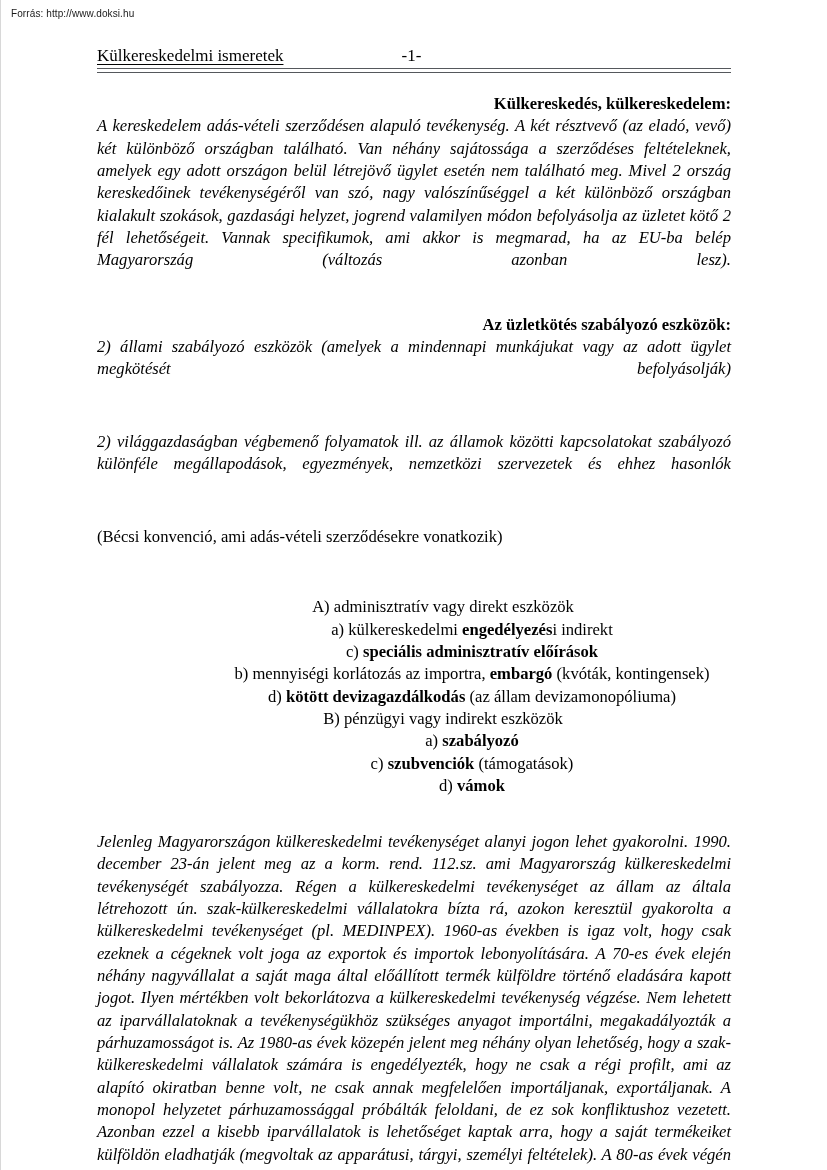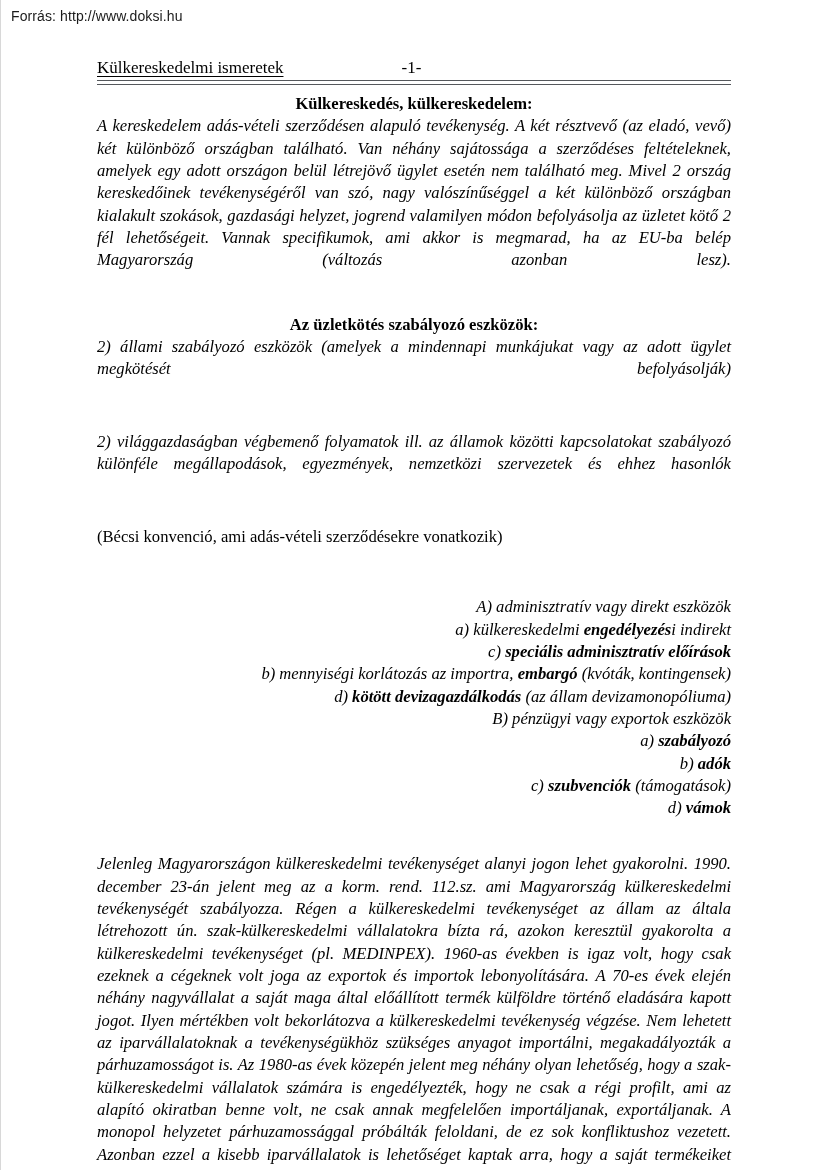--- a/index.html
+++ b/index.html
@@ -22,31 +22,31 @@
     background: #ffffff;
     border-left: 1px solid #d8d8d8;
   }
 
   
   .source-stamp {
     position: absolute;
     left: 10px;
     top: 8px;
     font-family: "Liberation Sans", "DejaVu Sans", sans-serif;
-    font-size: 14px;
+    font-size: 10px;
     color: #1a1a1a;
     letter-spacing: 0.1px;
     white-space: nowrap;
   }
 
   
   .running-head {
     position: absolute;
     left: 96px;
-    top: 58px;
+    top: 46px;
     width: 634px;
   }
   .running-head-row {
     display: flex;
     align-items: baseline;
     font-size: 17px;
     line-height: 1.15;
   }
   .rh-title {
     text-decoration: underline;
@@ -78,38 +78,38 @@
   }
 
   p {
     margin: 0;
     text-align: justify;
     text-justify: inter-word;
   }
 
   .heading {
     font-weight: bold;
-    text-align: center;
+    text-align: right;
   }
 
   .gap-sm { height: 14px; }
   .gap-md { height: 20px; }
   .gap-lg { height: 28px; }
   .gap-xl { height: 34px; }
 
   
   .para { text-align: justify; font-style: italic; }
   .para::after {
     content: "";
     display: inline-block;
     width: 100%;
   }
 
   
-  .outline { text-align: right; font-style: italic; }
+  .outline { text-align: center; }
   .outline-row {
     white-space: nowrap;
     line-height: 1.345;
   }
   .lvl-1 { padding-left: 58px; }
   .lvl-2 { padding-left: 116px; }
 
   .b { font-weight: bold; }
 </style>
 </head>
@@ -149,23 +149,22 @@
     <div class="gap-xl"></div>
     <div class="gap-sm"></div>
 
 
     <div class="outline" id="outline-list">
         <div class="outline-row lvl-1"><span>A) adminisztratív vagy direkt eszközök</span></div>
         <div class="outline-row lvl-2"><span>a) külkereskedelmi </span><span class="b">engedélyezés</span><span>i indirekt</span></div>
         <div class="outline-row lvl-2"><span>c) </span><span class="b">speciális adminisztratív előírások</span></div>
         <div class="outline-row lvl-2"><span>b) mennyiségi korlátozás az importra, </span><span class="b">embargó</span><span> (kvóták, kontingensek)</span></div>
         <div class="outline-row lvl-2"><span>d) </span><span class="b">kötött devizagazdálkodás</span><span> (az állam devizamonopóliuma)</span></div>
-        <div class="outline-row lvl-1"><span>B) pénzügyi vagy exportok eszközök</span></div>
+        <div class="outline-row lvl-1"><span>B) pénzügyi vagy indirekt eszközök</span></div>
         <div class="outline-row lvl-2"><span>a) </span><span class="b">szabályozó</span></div>
-        <div class="outline-row lvl-2"><span>b) </span><span class="b">adók</span></div>
         <div class="outline-row lvl-2"><span>c) </span><span class="b">szubvenciók</span><span> (támogatások)</span></div>
         <div class="outline-row lvl-2"><span>d) </span><span class="b">vámok</span></div>
       </div>
 
     <div class="gap-xl"></div>
 
     <p class="para">Jelenleg Magyarországon külkereskedelmi tevékenységet alanyi jogon lehet gyakorolni. 1990. december 23-án jelent meg az a korm. rend. 112.sz. ami Magyarország külkereskedelmi tevékenységét szabályozza. Régen a külkereskedelmi tevékenységet az állam az általa létrehozott ún. szak-külkereskedelmi vállalatokra bízta rá, azokon keresztül gyakorolta a külkereskedelmi tevékenységet (pl. MEDINPEX). 1960-as években is igaz volt, hogy csak ezeknek a cégeknek volt joga az exportok és importok lebonyolítására. A 70-es évek elején néhány nagyvállalat a saját maga által előállított termék külföldre történő eladására kapott jogot. Ilyen mértékben volt bekorlátozva a külkereskedelmi tevékenység végzése. Nem lehetett az iparvállalatoknak a tevékenységükhöz szükséges anyagot importálni, megakadályozták a párhuzamosságot is. Az 1980-as évek közepén jelent meg néhány olyan lehetőség, hogy a szak-külkereskedelmi vállalatok számára is engedélyezték, hogy ne csak a régi profilt, ami az alapító okiratban benne volt, ne csak annak megfelelően importáljanak, exportáljanak. A monopol helyzetet párhuzamossággal próbálták feloldani, de ez sok konfliktushoz vezetett. Azonban ezzel a kisebb iparvállalatok is lehetőséget kaptak arra, hogy a saját termékeiket külföldön eladhatják (megvoltak az apparátusi, tárgyi, személyi feltételek). A 80-as évek végén megindult a privatizáció és a legnagyobb változás akkor következett be, amikor a külkereskedelemben ledőltek a „falak”. A magyar gazdaság fordított gazdaság, legalább 40%-a az áruféleségeknek külföldről jön. Ma külföldi tulajdonban lévő nagyvállalatok állítják elő a magyar exporttermékeket.</p>
 
   </div>
 </div>

